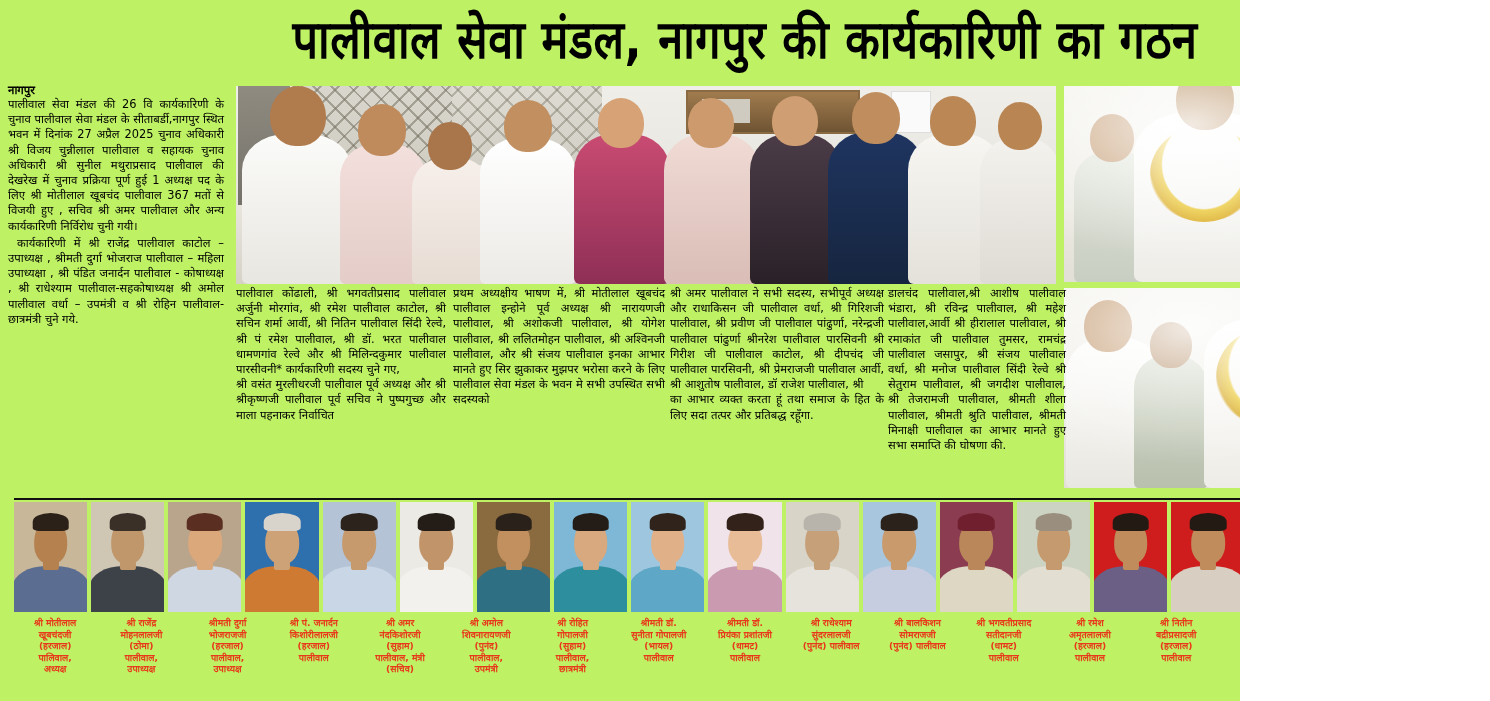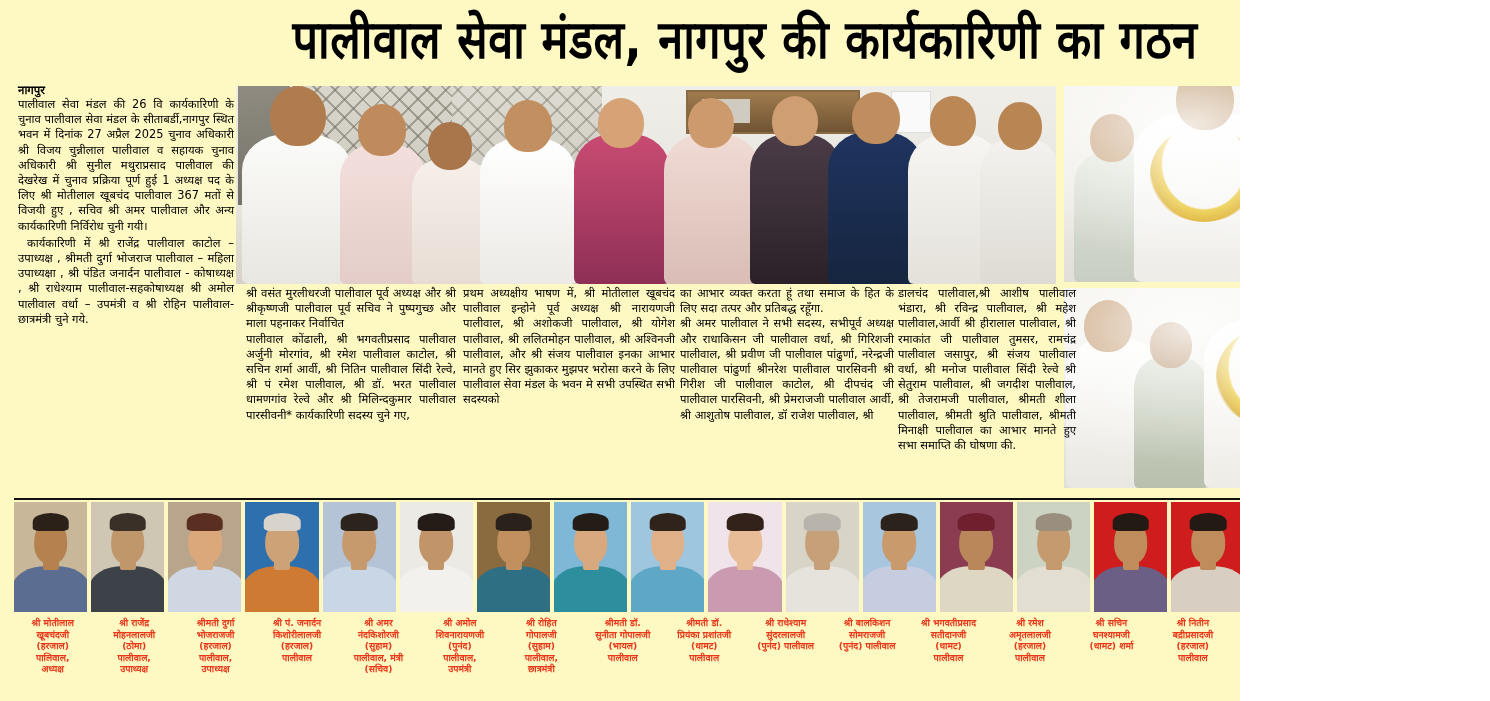--- a/index.html
+++ b/index.html
@@ -4,38 +4,38 @@
 <title>Paliwal Seva Mandal Nagpur</title>
 <style>
   html,body{margin:0;padding:0;}
   body{
     width:1490px;height:701px;
     background:#ffffff;
     font-family:"Liberation Sans","DejaVu Sans",sans-serif;
     overflow:hidden;
     position:relative;
   }
-  .page{position:relative;width:1240px;height:701px;overflow:hidden;background:#fef9c3;}
+  .page{position:relative;width:1240px;height:701px;overflow:hidden;background:#bef264;}
 
   
   .headline{
     position:absolute;left:0;top:4px;width:1490px;height:66px;
     display:flex;align-items:center;justify-content:center;
     font-family:"DejaVu Sans","Liberation Sans",sans-serif;
     font-weight:bold;
     font-size:45px;
     letter-spacing:0.5px;
     color:#000;
     white-space:nowrap;
     transform:scaleY(1.18);
     transform-origin:center center;
   }
 
   
-  .textzone{position:absolute;left:18px;top:84px;width:1046px;height:406px;}
+  .textzone{position:absolute;left:8px;top:84px;width:1046px;height:406px;}
   .dateline{
     font-family:"DejaVu Sans",sans-serif;
     font-weight:bold;font-size:11.5px;color:#000;
     line-height:13px;margin:0 0 1px 0;
   }
   .col{
     position:absolute;top:0;
     font-family:"DejaVu Sans","Liberation Sans",sans-serif;
     font-size:11.4px;
     line-height:15.2px;
@@ -209,31 +209,31 @@
 
   <div class="textzone">
 
     <div class="col c1">
       <p class="dateline">नागपुर</p>
       <p>पालीवाल सेवा मंडल की 26 वि कार्यकारिणी के चुनाव पालीवाल सेवा मंडल के सीताबर्डी,नागपुर स्थित भवन में दिनांक 27 अप्रैल 2025 चुनाव अधिकारी श्री विजय चुन्नीलाल पालीवाल व सहायक चुनाव अधिकारी श्री सुनील मथुराप्रसाद पालीवाल की देखरेख में चुनाव प्रक्रिया पूर्ण हुई 1 अध्यक्ष पद के लिए श्री मोतीलाल खूबचंद पालीवाल 367 मतों से विजयी हुए , सचिव श्री अमर पालीवाल और अन्य कार्यकारिणी निर्विरोध चुनी गयी।</p>
       <p class="indent" style="margin-top:2px">कार्यकारिणी में श्री राजेंद्र पालीवाल काटोल – उपाध्यक्ष , श्रीमती दुर्गा भोजराज पालीवाल – महिला उपाध्यक्षा , श्री पंडित जनार्दन पालीवाल - कोषाध्यक्ष , श्री राधेश्याम पालीवाल-सहकोषाध्यक्ष श्री अमोल पालीवाल वर्धा – उपमंत्री व श्री रोहिन पालीवाल- छात्रमंत्री चुने गये.</p>
     </div>
 
     <div class="col c2" style="top:202px">
+      <p>पालीवाल कोंढाली, श्री भगवतीप्रसाद पालीवाल अर्जुनी मोरगांव, श्री रमेश पालीवाल काटोल, श्री सचिन शर्मा आर्वी, श्री नितिन पालीवाल सिंदी रेल्वे, श्री पं रमेश पालीवाल, श्री डॉ. भरत पालीवाल धामणगांव रेल्वे और श्री मिलिन्दकुमार पालीवाल पारसीवनी* कार्यकारिणी सदस्य चुने गए,</p>
       <p>श्री वसंत मुरलीधरजी पालीवाल पूर्व अध्यक्ष और श्री श्रीकृष्णजी पालीवाल पूर्व सचिव ने पुष्पगुच्छ और माला पहनाकर निर्वाचित</p>
-      <p>पालीवाल कोंढाली, श्री भगवतीप्रसाद पालीवाल अर्जुनी मोरगांव, श्री रमेश पालीवाल काटोल, श्री सचिन शर्मा आर्वी, श्री नितिन पालीवाल सिंदी रेल्वे, श्री पं रमेश पालीवाल, श्री डॉ. भरत पालीवाल धामणगांव रेल्वे और श्री मिलिन्दकुमार पालीवाल पारसीवनी* कार्यकारिणी सदस्य चुने गए,</p>
     </div>
 
     <div class="col c3" style="top:202px">
       <p>प्रथम अध्यक्षीय भाषण में, श्री मोतीलाल खूबचंद पालीवाल इन्होने पूर्व अध्यक्ष श्री नारायणजी पालीवाल, श्री अशोकजी पालीवाल, श्री योगेश पालीवाल, श्री ललितमोहन पालीवाल, श्री अश्विनजी पालीवाल, और श्री संजय पालीवाल इनका आभार मानते हुए सिर झुकाकर मुझपर भरोसा करने के लिए पालीवाल सेवा मंडल के भवन मे सभी उपस्थित सभी सदस्यको</p>
     </div>
 
     <div class="col c4" style="top:202px">
+      <p>श्री अमर पालीवाल ने सभी सदस्य, सभीपूर्व अध्यक्ष और राधाकिसन जी पालीवाल वर्धा, श्री गिरिशजी पालीवाल, श्री प्रवीण जी पालीवाल पांढुर्णा, नरेन्द्रजी पालीवाल पांढुर्णा श्रीनरेश पालीवाल पारसिवनी श्री गिरीश जी पालीवाल काटोल, श्री दीपचंद जी पालीवाल पारसिवनी, श्री प्रेमराजजी पालीवाल आर्वी, श्री आशुतोष पालीवाल, डॉ राजेश पालीवाल, श्री</p>
       <p>का आभार व्यक्त करता हूं तथा समाज के हित के लिए सदा तत्पर और प्रतिबद्ध रहूँगा.</p>
-      <p>श्री अमर पालीवाल ने सभी सदस्य, सभीपूर्व अध्यक्ष और राधाकिसन जी पालीवाल वर्धा, श्री गिरिशजी पालीवाल, श्री प्रवीण जी पालीवाल पांढुर्णा, नरेन्द्रजी पालीवाल पांढुर्णा श्रीनरेश पालीवाल पारसिवनी श्री गिरीश जी पालीवाल काटोल, श्री दीपचंद जी पालीवाल पारसिवनी, श्री प्रेमराजजी पालीवाल आर्वी, श्री आशुतोष पालीवाल, डॉ राजेश पालीवाल, श्री</p>
     </div>
 
     <div class="col c5" style="top:202px">
       <p>डालचंद पालीवाल,श्री आशीष पालीवाल भंडारा, श्री रविन्द्र पालीवाल, श्री महेश पालीवाल,आर्वी श्री हीरालाल पालीवाल, श्री रमाकांत जी पालीवाल तुमसर, रामचंद्र पालीवाल जसापुर, श्री संजय पालीवाल वर्धा, श्री मनोज पालीवाल सिंदी रेल्वे श्री सेतुराम पालीवाल, श्री जगदीश पालीवाल, श्री तेजरामजी पालीवाल, श्रीमती शीला पालीवाल, श्रीमती श्रुति पालीवाल, श्रीमती मिनाक्षी पालीवाल का आभार मानते हुए सभा समाप्ति की घोषणा की.</p>
     </div>
 
   </div>
 
   <div class="hr-top"></div>
   <div class="strip" id="portrait-strip">
@@ -422,23 +422,20 @@
 सोमराजजी
 (पुनंद) पालीवाल</div>
       <div class="cap">श्री भगवतीप्रसाद
 सतीदानजी
 (धामट)
 पालीवाल</div>
       <div class="cap">श्री रमेश
 अमृतलालजी
 (हरजाल)
 पालीवाल</div>
-      <div class="cap">श्री सचिन
-घनश्यामजी
-(धामट) शर्मा</div>
       <div class="cap">श्री नितीन
 बद्रीप्रसादजी
 (हरजाल)
 पालीवाल</div>
       <div class="cap">श्री पं. रमेश
 श्रीकिसनजी
 (धामट)
 पालीवाल</div>
       <div class="cap">श्री डॉ. भरत
 गिरिजाशंकरजी

